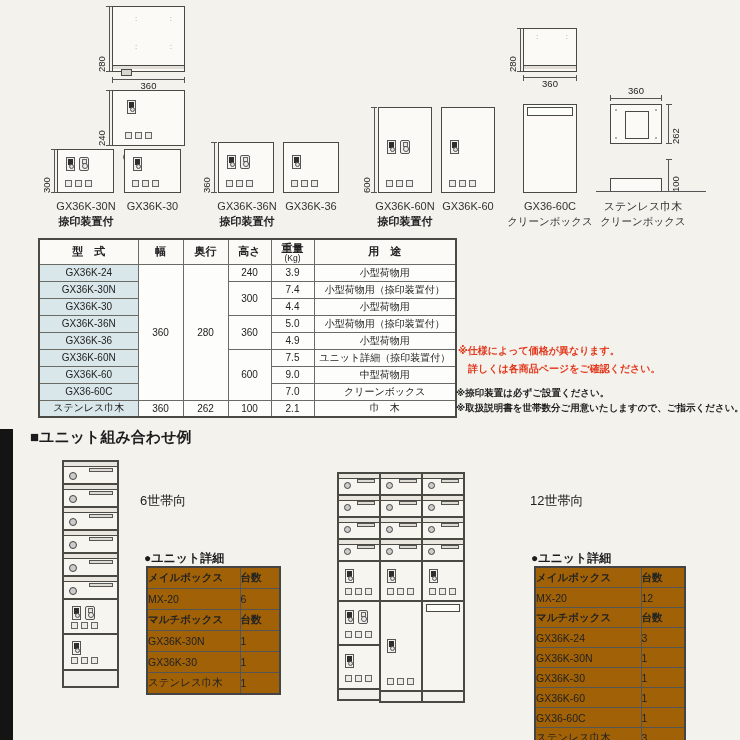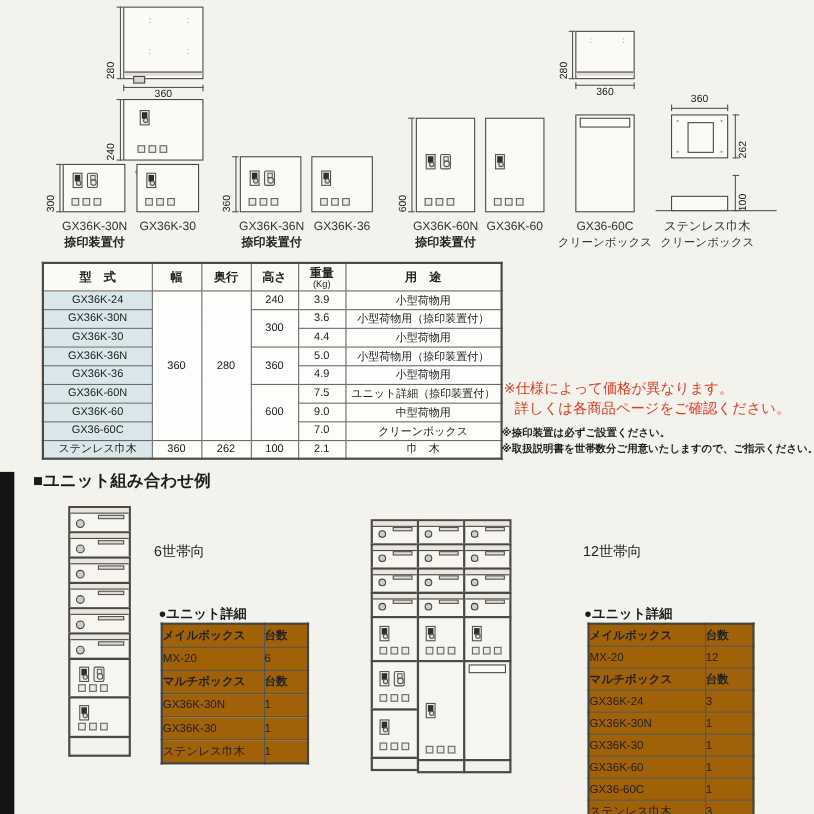--- a/index.html
+++ b/index.html
@@ -44,21 +44,21 @@
   
   .spec{position:absolute;left:38px;top:238px;border-collapse:collapse;table-layout:fixed;
         background:#fdfdfb;border:2px solid #4a4a45;}
   .spec th,.spec td{border:1px solid #6b6b66;font-size:10px;color:#222;text-align:center;
                     padding:0;overflow:hidden;white-space:nowrap;box-sizing:border-box;}
   .spec th{font-size:11px;font-weight:bold;height:25px;background:#fbfaf7;}
   .spec td{height:17px;background:#fdfdfb;}
   .spec td.model{background:#d9e7eb;}
   .spec th .unit{display:block;font-size:8.5px;font-weight:normal;margin-top:-2px;line-height:1;}
   
-  .note-red{position:absolute;font-size:13px;font-weight:normal;color:#e23a1e;white-space:nowrap;}
+  .note-red{position:absolute;font-size:10px;font-weight:bold;color:#e23a1e;white-space:nowrap;}
   .note-black{position:absolute;font-size:9.5px;font-weight:bold;color:#1e1e1e;white-space:nowrap;}
   
   .sidebar{position:absolute;left:0;top:429px;width:13px;height:311px;background:#141414;}
   .combo-head{position:absolute;left:30px;top:428px;font-size:15px;font-weight:bold;color:#1c1c1c;}
   .combo-label{position:absolute;font-size:13px;color:#222;}
   .detail-title{position:absolute;font-size:12px;font-weight:bold;color:#1c1c1c;}
   .dtable{position:absolute;border-collapse:collapse;background:#fdfdfb;border:2px solid #444;}
   .dtable td{border:1px solid #555;font-size:10.5px;text-align:left;padding:0;color:#222;background:#a16207;}
   .dtable tr.head td{font-weight:bold;}
   
@@ -259,21 +259,21 @@
     <td class="model">GX36K-24</td>
     <td rowspan="8">360</td>
     <td rowspan="8">280</td>
     <td>240</td>
     <td>3.9</td>
     <td>小型荷物用</td>
   </tr>
   <tr>
     <td class="model">GX36K-30N</td>
     <td rowspan="2">300</td>
-    <td>3.6</td>
+    <td>7.4</td>
     <td>小型荷物用（捺印装置付）</td>
   </tr>
   <tr>
     <td class="model">GX36K-30</td>
     <td>4.4</td>
     <td>小型荷物用</td>
   </tr>
   <tr>
     <td class="model">GX36K-36N</td>
     <td rowspan="2">360</td>

